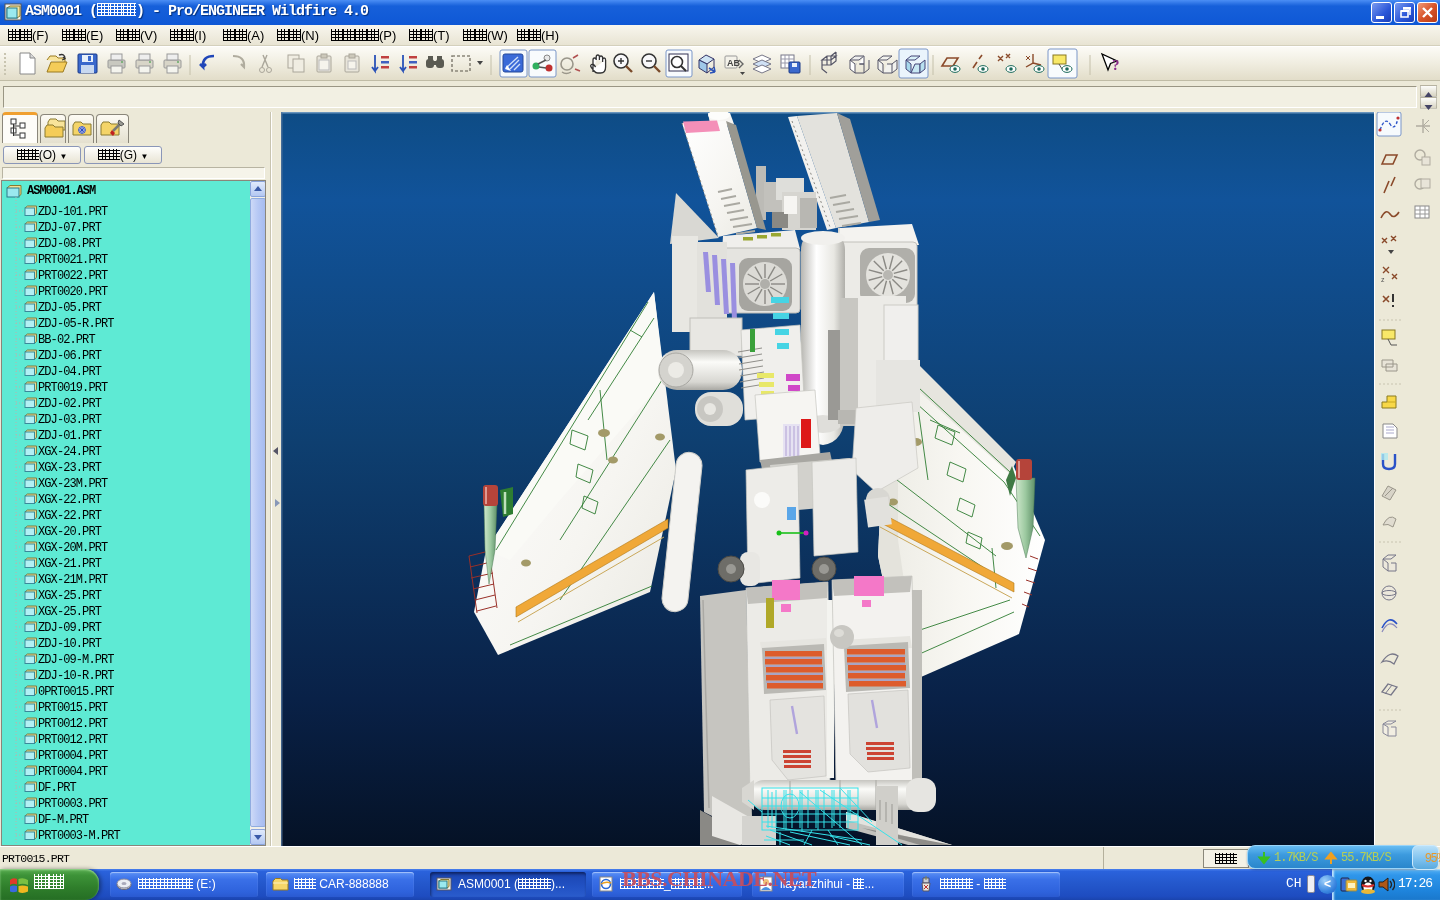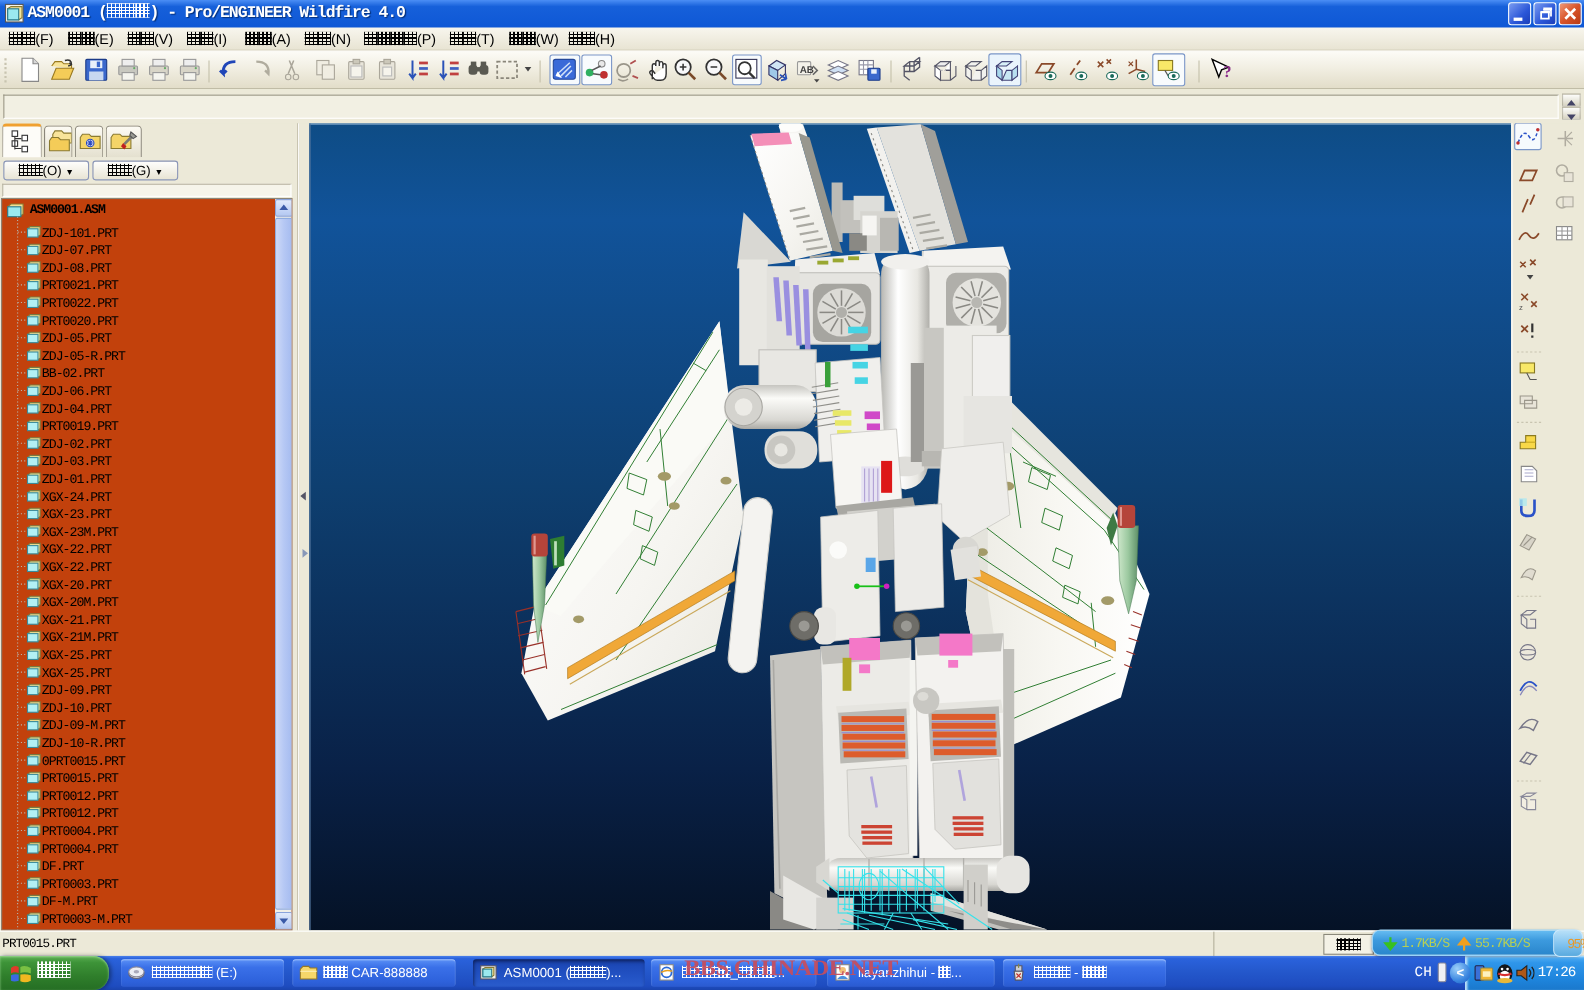--- a/index.html
+++ b/index.html
@@ -296,21 +296,21 @@
         <path d="M20 3 l5 4 l-3 2 l-3 -3 z" fill="#9a9a94" stroke="#555"></path>
         <path d="M13 13 l3 3 l-2 3 l-3 -3 z" fill="#c02020"></path>
       </svg></div>
 <div class="abs" style="left:3px;top:34px;width:78px;height:18px;
 background:linear-gradient(180deg,#fefefc,#e8e4d4);border:1px solid #8a96b8;border-radius:3px;
 font-size:12px;color:#000;text-align:center;line-height:16px"><i class="cj" style="width:11px;height:11px;"></i><i class="cj" style="width:11px;height:11px;"></i>(O) <span style="font-size:8px">▼</span></div>
 <div class="abs" style="left:84px;top:34px;width:78px;height:18px;
 background:linear-gradient(180deg,#fefefc,#e8e4d4);border:1px solid #8a96b8;border-radius:3px;
 font-size:12px;color:#000;text-align:center;line-height:16px"><i class="cj" style="width:11px;height:11px;"></i><i class="cj" style="width:11px;height:11px;"></i>(G) <span style="font-size:8px">▼</span></div>
 <div class="abs" style="left:2px;top:55px;width:263px;height:12px;background:#f6f4ea;border:1px solid #b8b4a2;border-bottom-color:#fff;border-right-color:#fff"></div>
-<div class="abs" style="left:1px;top:68px;width:265px;height:666px;background:#c2410c;
+<div class="abs" style="left:1px;top:68px;width:265px;height:666px;background:#5eead4;
 border:1px solid #8a867a;overflow:hidden">
 <svg class="abs" style="left:4px;top:3px" width="17" height="15">
 <path d="M1 4 l3 -2.5 h11 v9 l-3 2.5 z" fill="#f4e093" stroke="#8a7a30"></path>
 <rect x="1" y="4" width="12" height="9" fill="#9ae9ef" stroke="#2a7a8a"></rect>
       </svg>
 <span class="abs" style="left:25px;top:3px;font-family:'Liberation Mono',monospace;font-size:12px;font-weight:bold;letter-spacing:-1px">ASM0001.ASM</span>
 <svg class="abs" style="left:0;top:0" width="248" height="734">
 <line x1="14" y1="16" x2="14" y2="730" stroke="#b8b4ac" stroke-dasharray="1,2"></line>
 <line x1="14" y1="30" x2="22" y2="30" stroke="#b8b4ac" stroke-dasharray="1,2"></line>
         <g transform="translate(22,24)">

